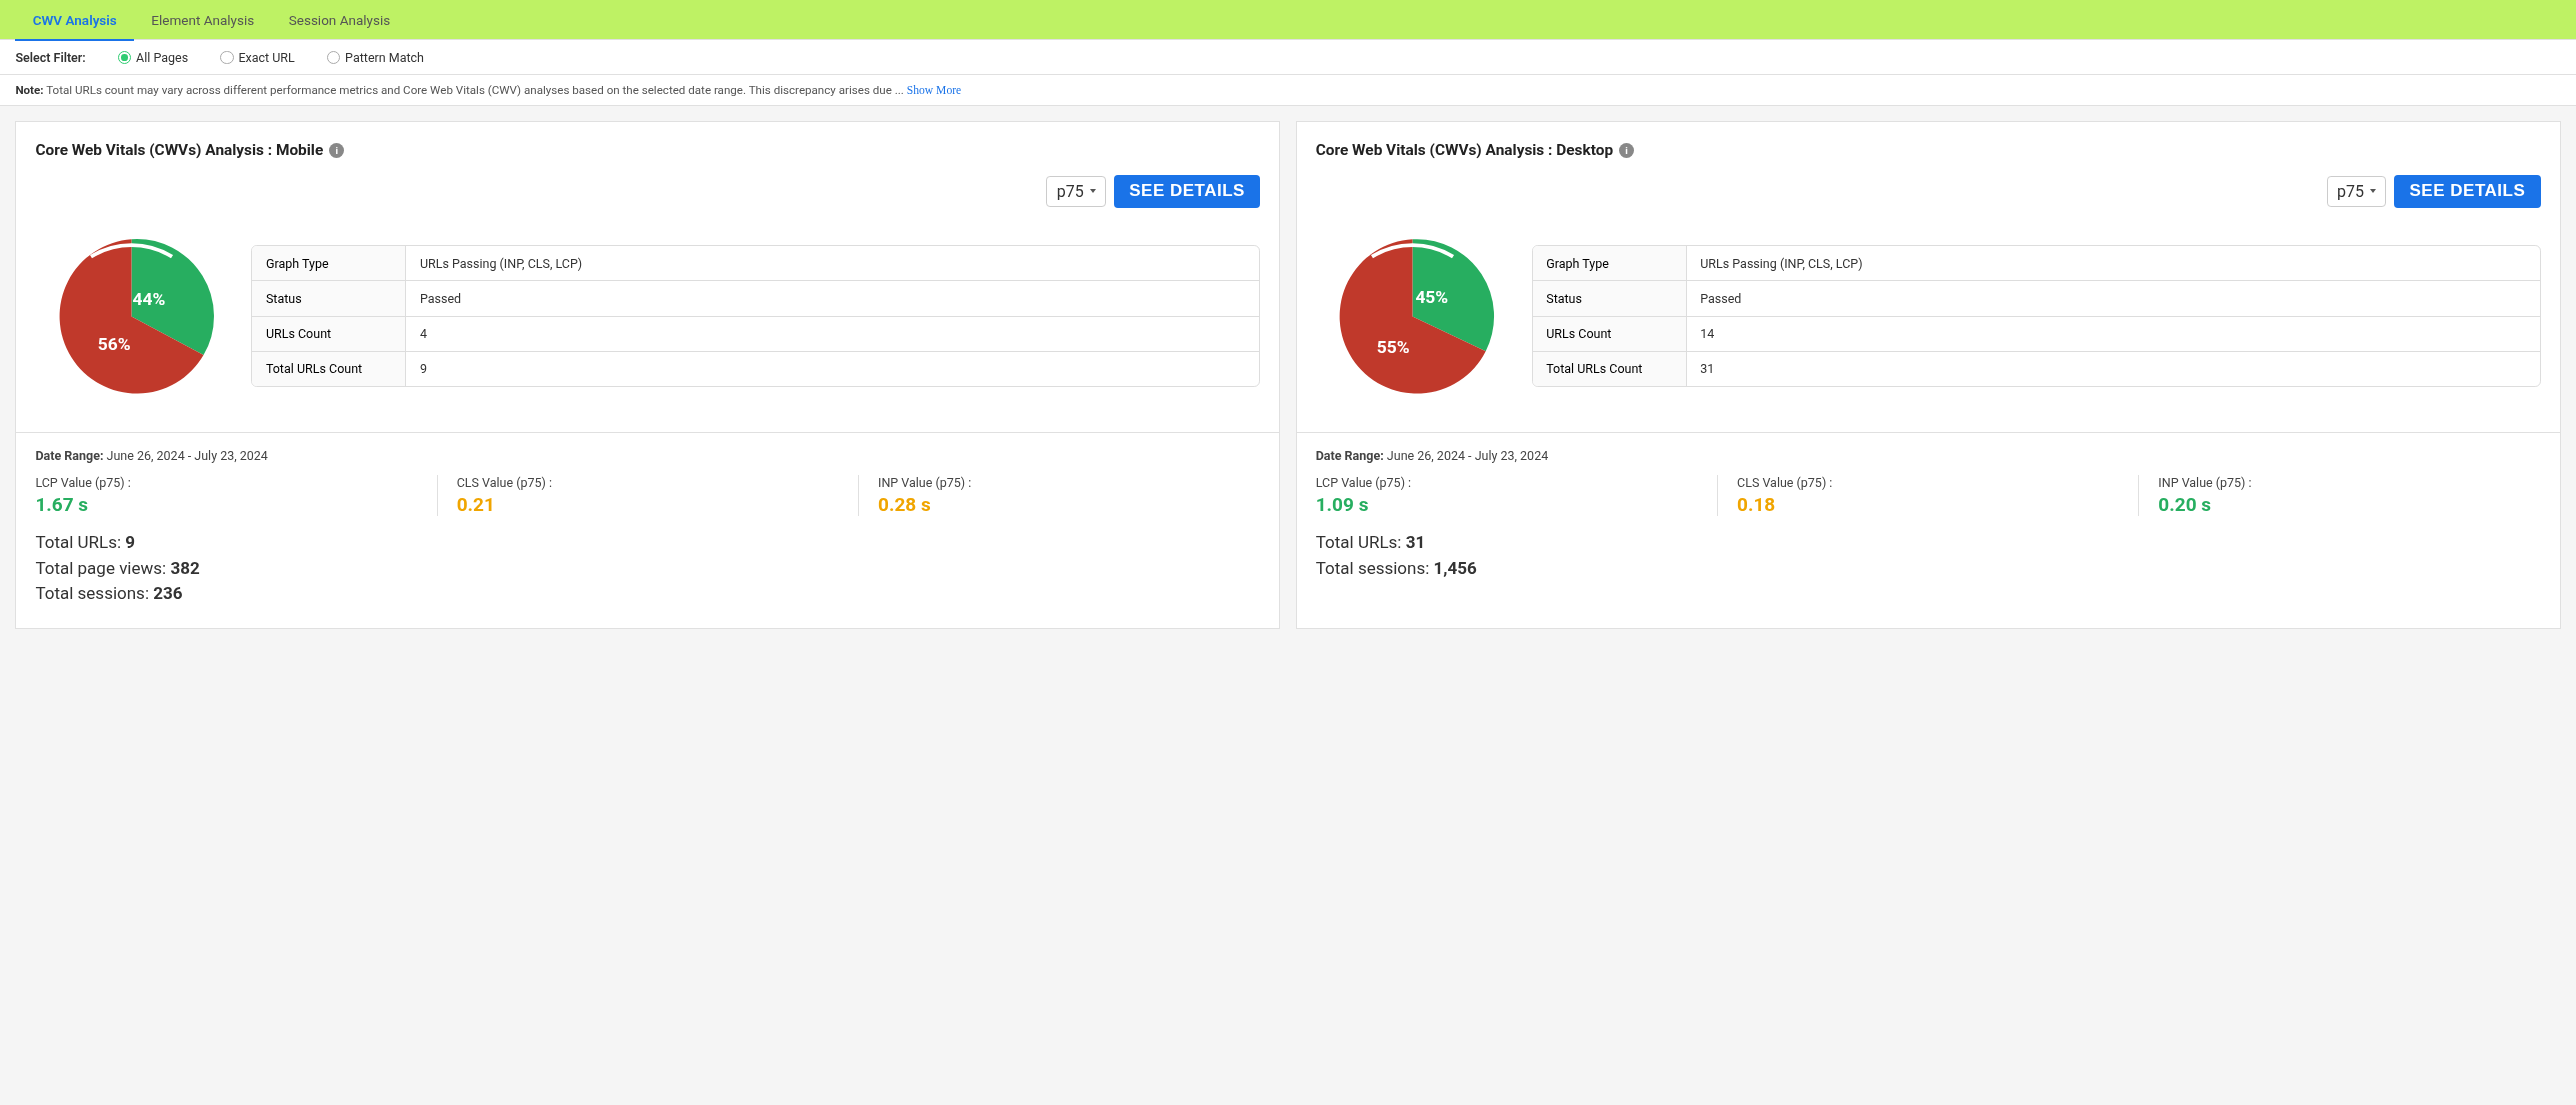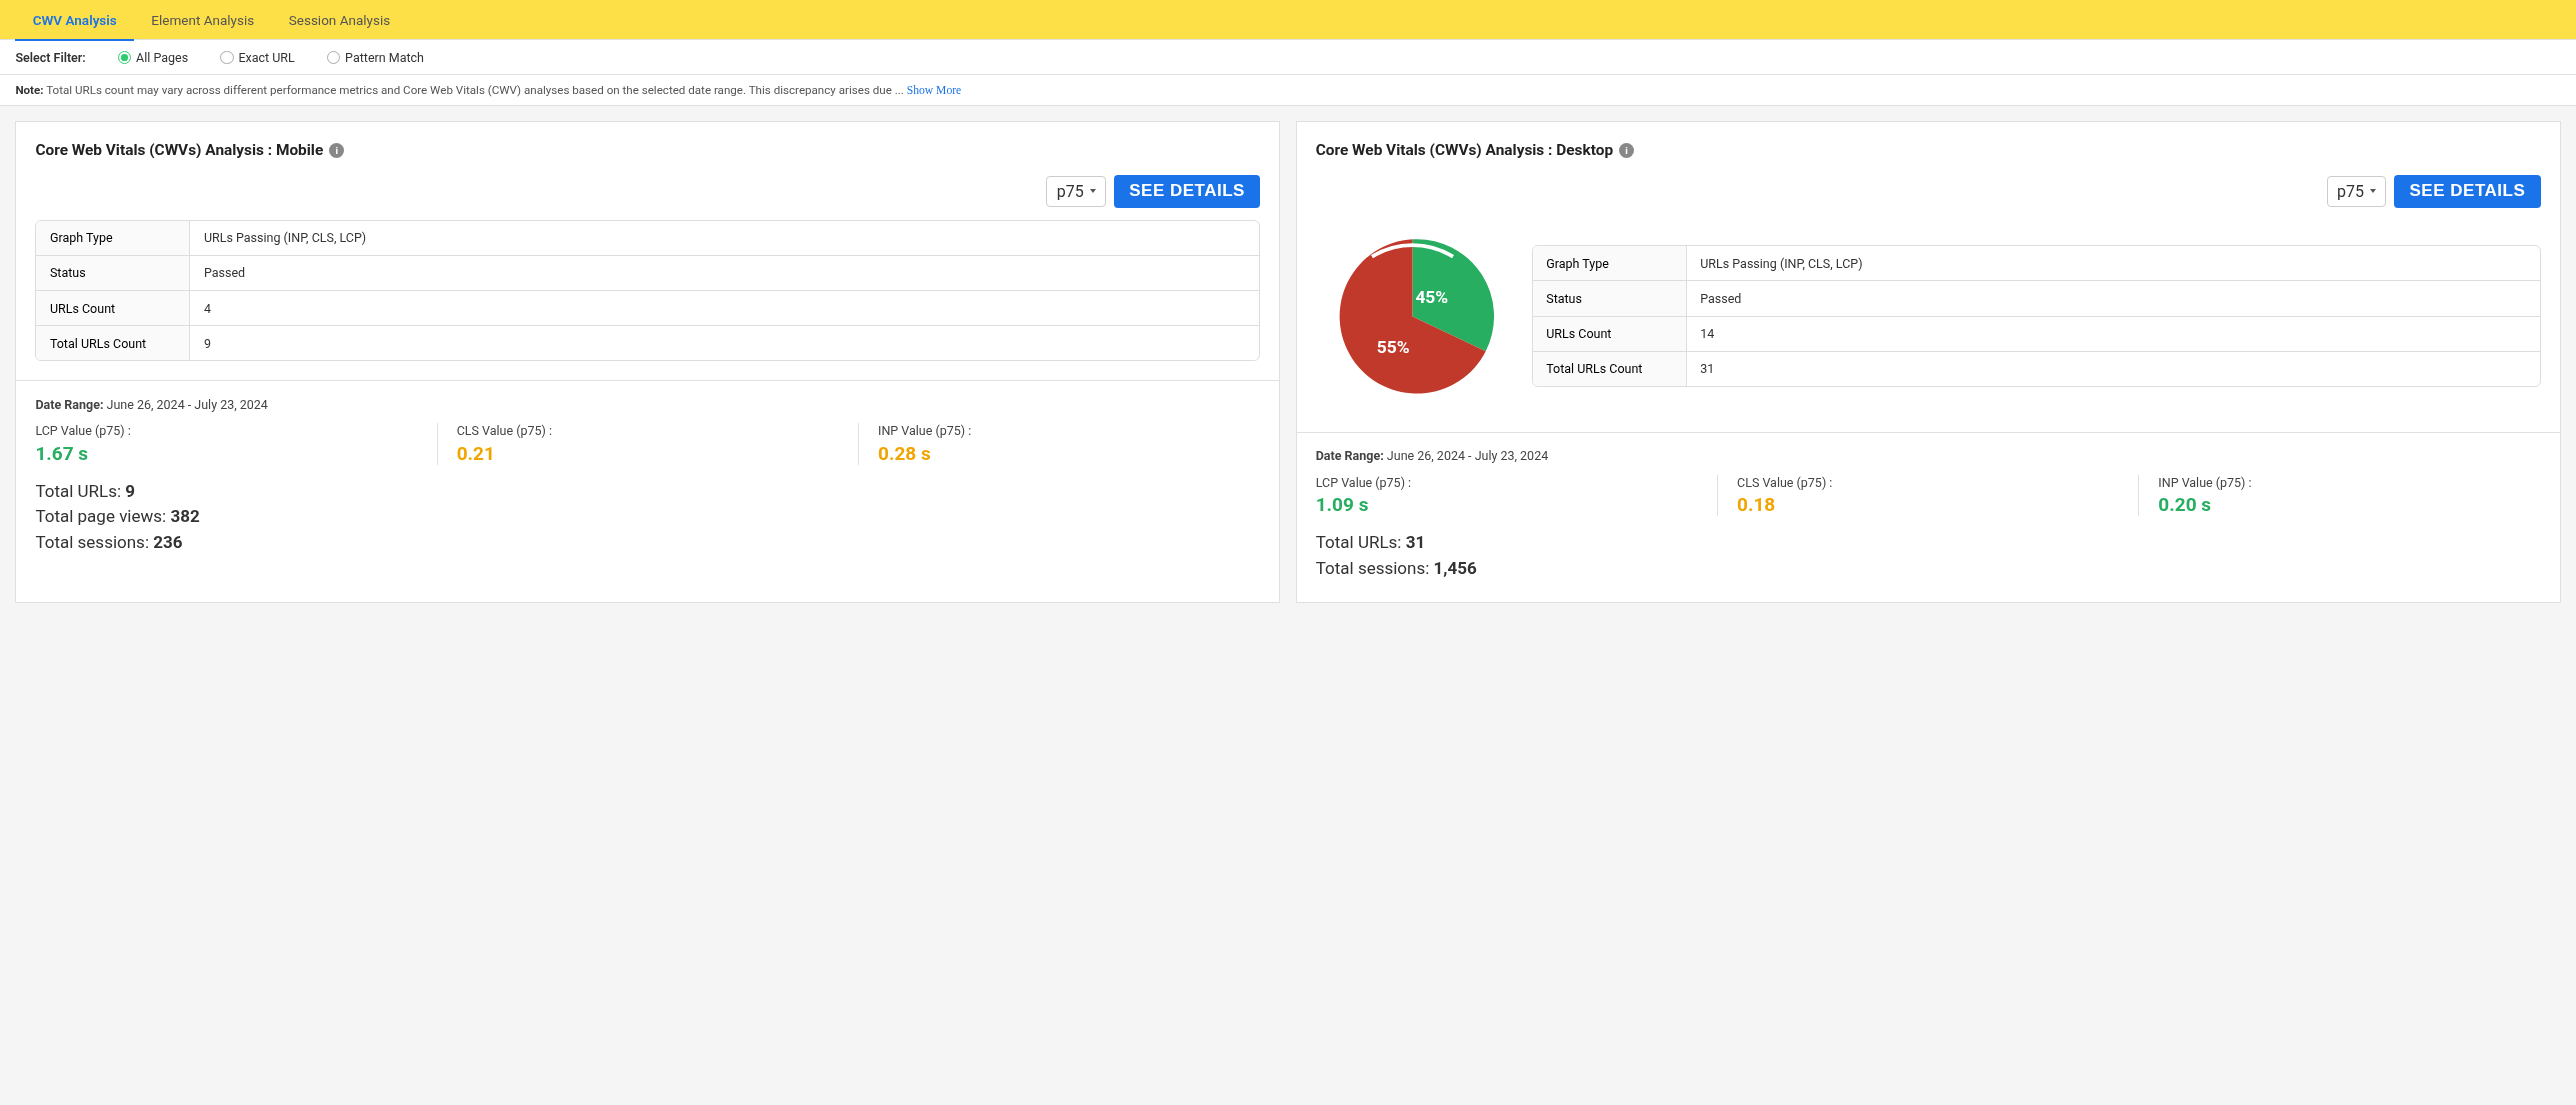--- a/index.html
+++ b/index.html
@@ -6,21 +6,21 @@
     body {
       font-family: -apple-system, BlinkMacSystemFont, 'Segoe UI', Roboto, sans-serif;
       font-size: 13.5px;
       background: #f5f5f5;
       color: #333;
     }
 
     
     .tabs-bar {
       display: flex;
-      background: #fde047;
+      background: #bef264;
       border-bottom: 1.9px solid #e0e0e0;
       padding: 0 15.4px;
     }
     .tab {
       padding: 11.6px 17.3px;
       cursor: pointer;
       font-size: 13.5px;
       color: #555;
       border-bottom: 2.9px solid transparent;
       margin-bottom: -1.9px;
@@ -295,20 +295,35 @@
     <div class="controls-row">
       <div class="select-box">
         <span>p75</span>
         <span class="chevron-down"></span>
       </div>
       <button class="see-details-btn">SEE DETAILS</button>
     </div>
 
     <div class="chart-row">
 
+      <div class="pie-container">
+        <svg viewBox="0 0 200 200" style="font-size:14px">
+
+          <path d="M100,100 L100,20 A80,80 0 0,1 174.64,140 Z" fill="#27ae60"></path>
+
+          <path d="M100,100 L174.64,140 A80,80 0 1,1 100,20 Z" fill="#c0392b"></path>
+
+          <circle cx="100" cy="100" r="80" fill="none" stroke="#fff" stroke-width="3" stroke-dasharray="0 502"></circle>
+
+          <text x="118" y="88" fill="white" font-size="18" font-weight="bold" text-anchor="middle">44%</text>
+          <text x="82" y="135" fill="white" font-size="18" font-weight="bold" text-anchor="middle">56%</text>
+
+          <path d="M58,38 A80,80 0 0,1 142,38" fill="none" stroke="white" stroke-width="4"></path>
+        </svg>
+      </div>
 
       <div class="stats-table">
         <div class="stats-row">
           <div class="stats-key">Graph Type</div>
           <div class="stats-val">URLs Passing (INP, CLS, LCP)</div>
         </div>
         <div class="stats-row">
           <div class="stats-key">Status</div>
           <div class="stats-val">Passed</div>
         </div>

